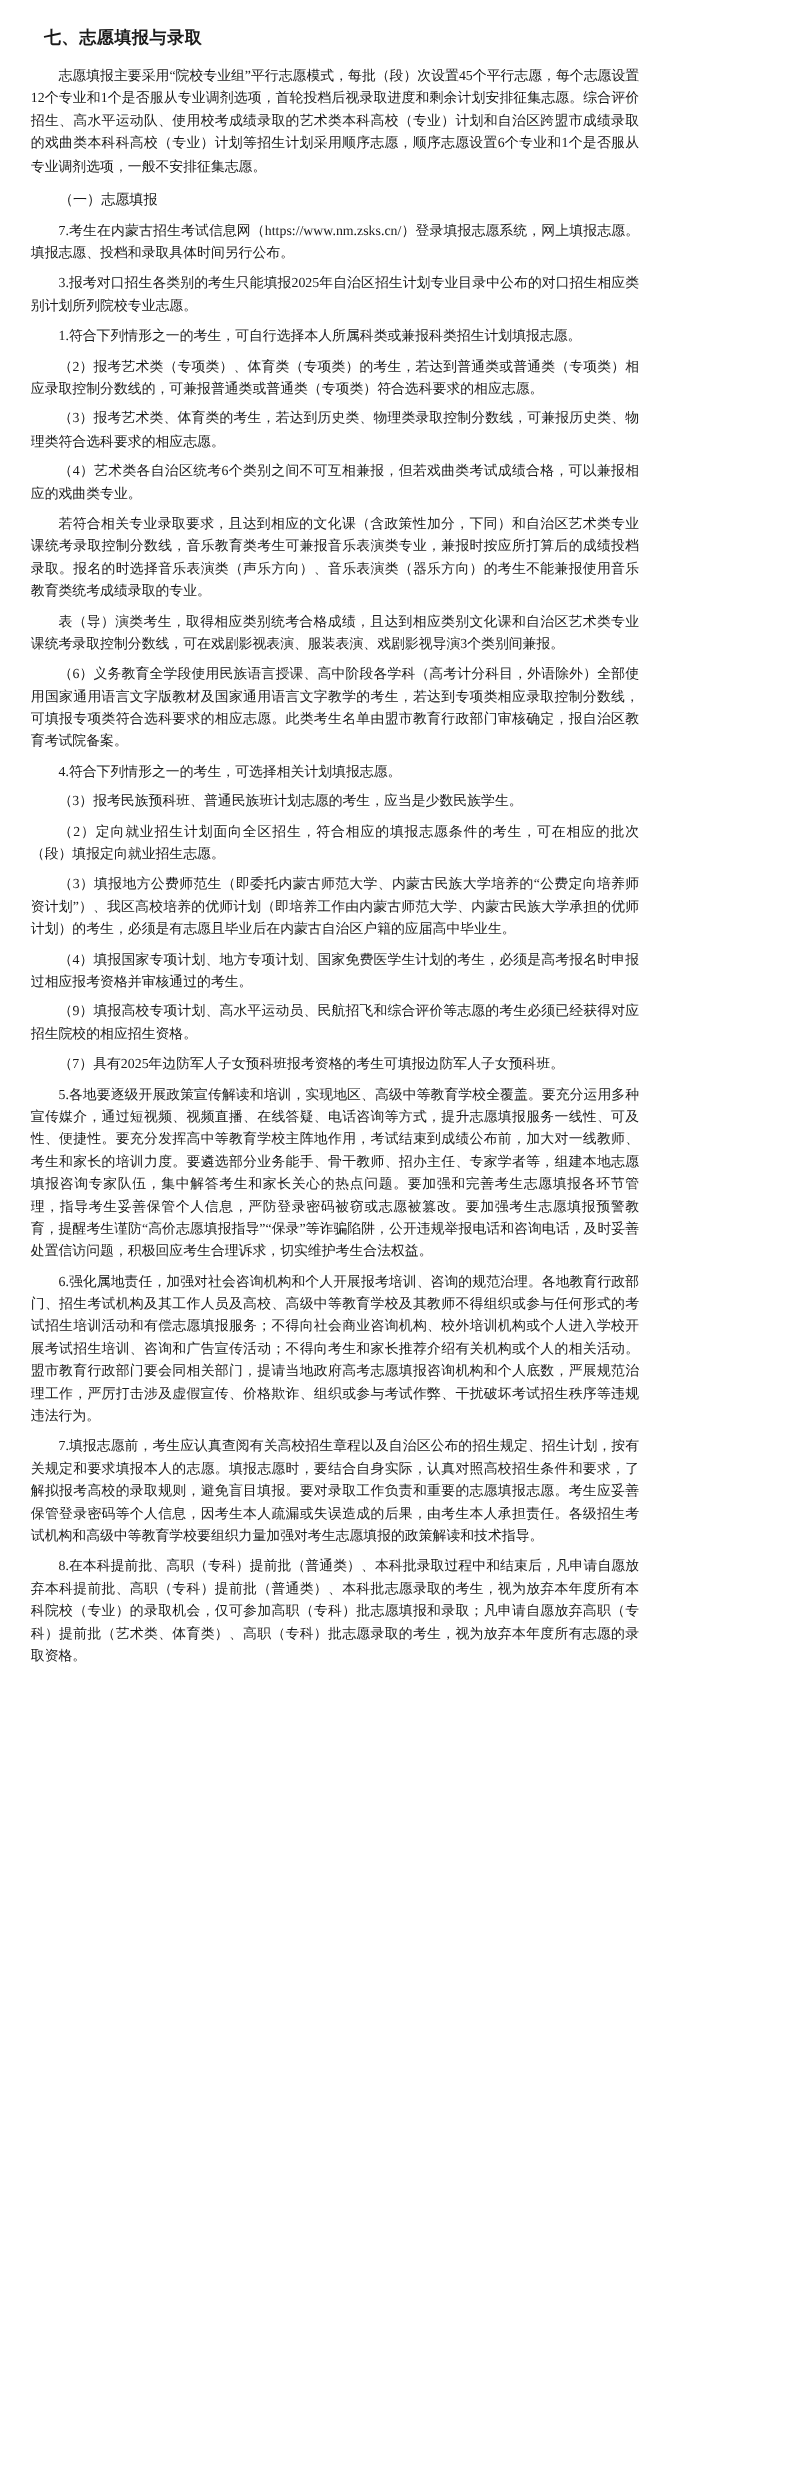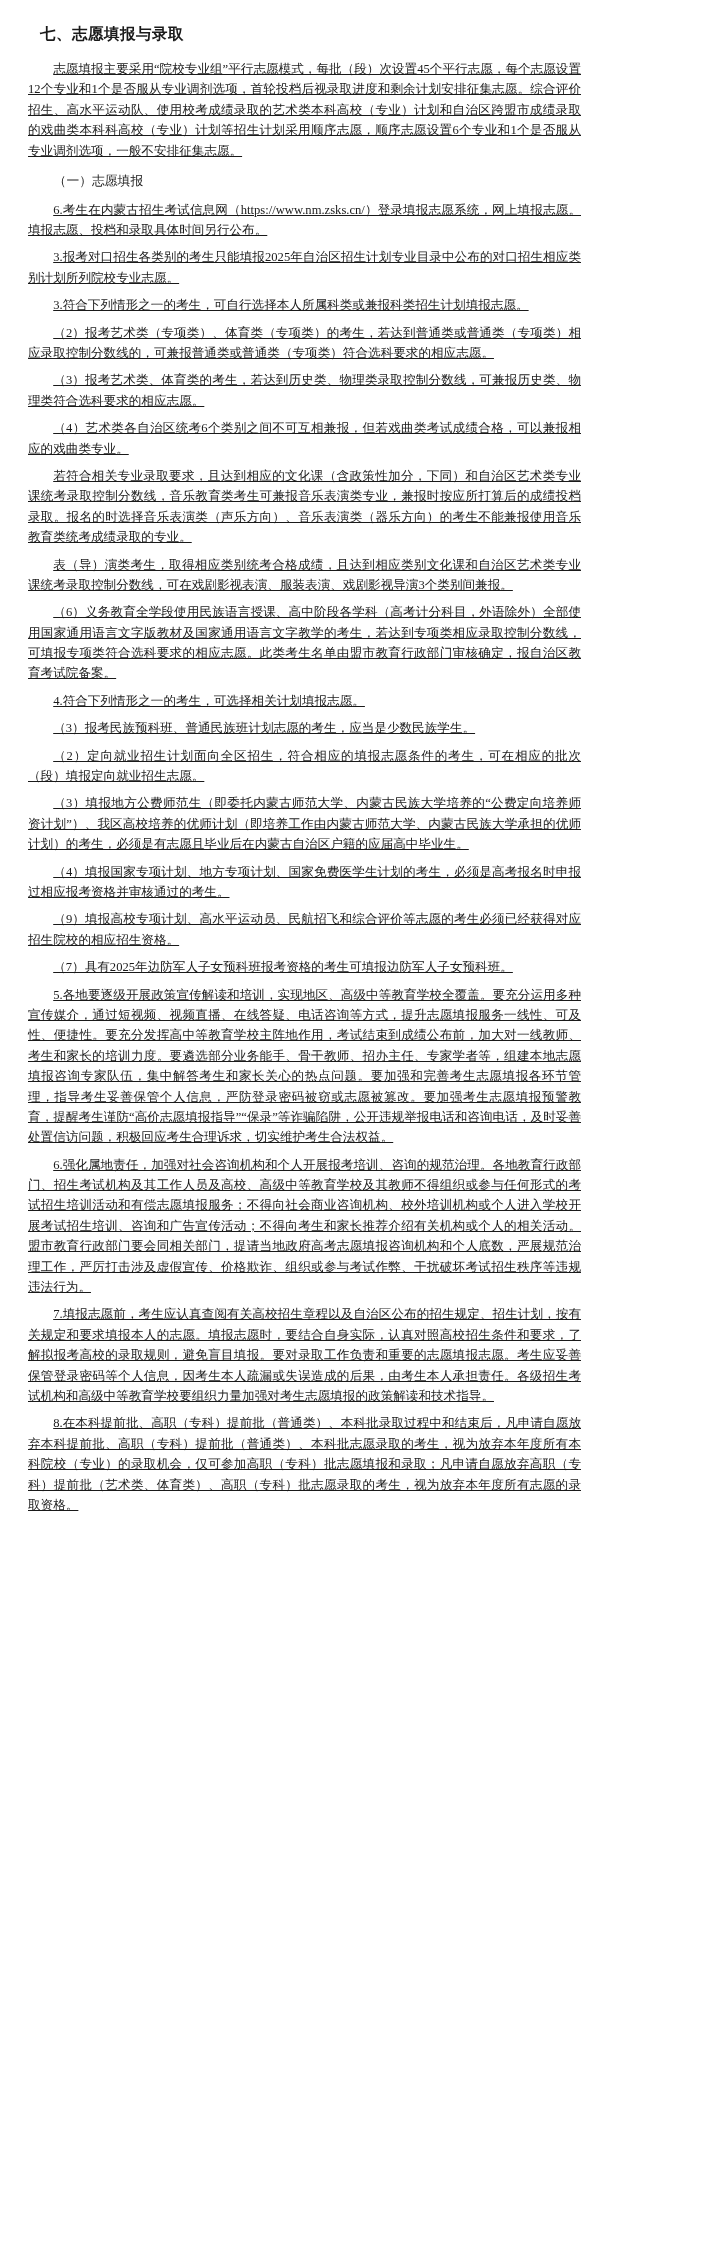--- a/index.html
+++ b/index.html
@@ -26,44 +26,43 @@
     letter-spacing: 0.5px;
     font-family: "Liberation Sans", "DejaVu Sans", sans-serif;
   }
   p.para {
     font-size: 12.6px;
     line-height: 1.62;
     margin: 0 0 7px 0;
     text-align: justify;
     text-justify: inter-ideograph;
     text-indent: 2em;
-    text-decoration: underline;
   }
   p.subhead {
     font-size: 12.8px;
     line-height: 1.62;
     margin: 10px 0 8px 0;
     text-indent: 2em;
     font-weight: normal;
   }
   p.lvl1 { text-indent: 2em; }
   p.lvl2 { text-indent: 2em; }
   .doc-body { padding: 0 2px; }
 </style>
 </head>
 <body>
 
 <div class="page">
   <h1 class="section-title">七、志愿填报与录取</h1>
   <div class="doc-body">
     <p class="para lvl1">志愿填报主要采用“院校专业组”平行志愿模式，每批（段）次设置45个平行志愿，每个志愿设置12个专业和1个是否服从专业调剂选项，首轮投档后视录取进度和剩余计划安排征集志愿。综合评价招生、高水平运动队、使用校考成绩录取的艺术类本科高校（专业）计划和自治区跨盟市成绩录取的戏曲类本科科高校（专业）计划等招生计划采用顺序志愿，顺序志愿设置6个专业和1个是否服从专业调剂选项，一般不安排征集志愿。</p>
     <p class="subhead">（一）志愿填报</p>
-    <p class="para lvl1">6.考生在内蒙古招生考试信息网（https://www.nm.zsks.cn/）登录填报志愿系统，网上填报志愿。填报志愿、投档和录取具体时间另行公布。</p>
+    <p class="para lvl1">7.考生在内蒙古招生考试信息网（https://www.nm.zsks.cn/）登录填报志愿系统，网上填报志愿。填报志愿、投档和录取具体时间另行公布。</p>
     <p class="para lvl1">3.报考对口招生各类别的考生只能填报2025年自治区招生计划专业目录中公布的对口招生相应类别计划所列院校专业志愿。</p>
-    <p class="para lvl1">3.符合下列情形之一的考生，可自行选择本人所属科类或兼报科类招生计划填报志愿。</p>
+    <p class="para lvl1">1.符合下列情形之一的考生，可自行选择本人所属科类或兼报科类招生计划填报志愿。</p>
     <p class="para lvl2">（2）报考艺术类（专项类）、体育类（专项类）的考生，若达到普通类或普通类（专项类）相应录取控制分数线的，可兼报普通类或普通类（专项类）符合选科要求的相应志愿。</p>
     <p class="para lvl2">（3）报考艺术类、体育类的考生，若达到历史类、物理类录取控制分数线，可兼报历史类、物理类符合选科要求的相应志愿。</p>
     <p class="para lvl2">（4）艺术类各自治区统考6个类别之间不可互相兼报，但若戏曲类考试成绩合格，可以兼报相应的戏曲类专业。</p>
     <p class="para lvl1">若符合相关专业录取要求，且达到相应的文化课（含政策性加分，下同）和自治区艺术类专业课统考录取控制分数线，音乐教育类考生可兼报音乐表演类专业，兼报时按应所打算后的成绩投档录取。报名的时选择音乐表演类（声乐方向）、音乐表演类（器乐方向）的考生不能兼报使用音乐教育类统考成绩录取的专业。</p>
     <p class="para lvl1">表（导）演类考生，取得相应类别统考合格成绩，且达到相应类别文化课和自治区艺术类专业课统考录取控制分数线，可在戏剧影视表演、服装表演、戏剧影视导演3个类别间兼报。</p>
     <p class="para lvl2">（6）义务教育全学段使用民族语言授课、高中阶段各学科（高考计分科目，外语除外）全部使用国家通用语言文字版教材及国家通用语言文字教学的考生，若达到专项类相应录取控制分数线，可填报专项类符合选科要求的相应志愿。此类考生名单由盟市教育行政部门审核确定，报自治区教育考试院备案。</p>
     <p class="para lvl1">4.符合下列情形之一的考生，可选择相关计划填报志愿。</p>
     <p class="para lvl2">（3）报考民族预科班、普通民族班计划志愿的考生，应当是少数民族学生。</p>
     <p class="para lvl2">（2）定向就业招生计划面向全区招生，符合相应的填报志愿条件的考生，可在相应的批次（段）填报定向就业招生志愿。</p>
     <p class="para lvl2">（3）填报地方公费师范生（即委托内蒙古师范大学、内蒙古民族大学培养的“公费定向培养师资计划”）、我区高校培养的优师计划（即培养工作由内蒙古师范大学、内蒙古民族大学承担的优师计划）的考生，必须是有志愿且毕业后在内蒙古自治区户籍的应届高中毕业生。</p>

